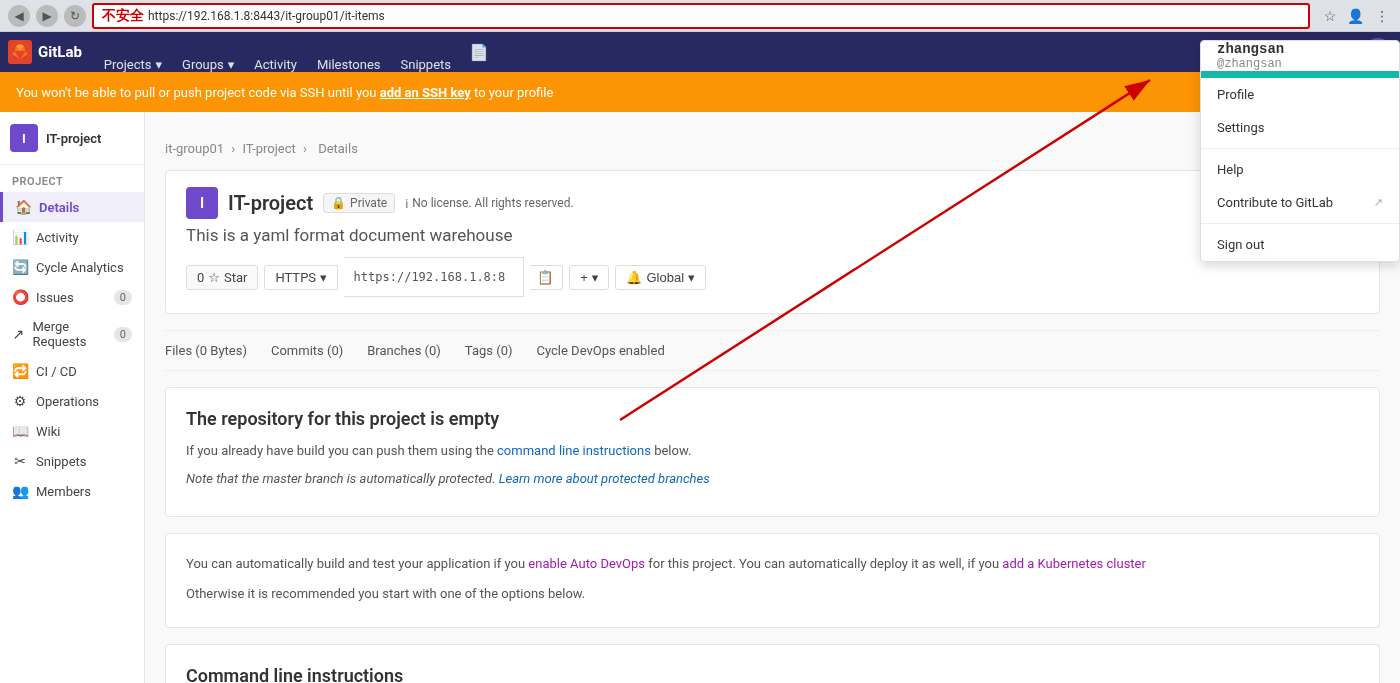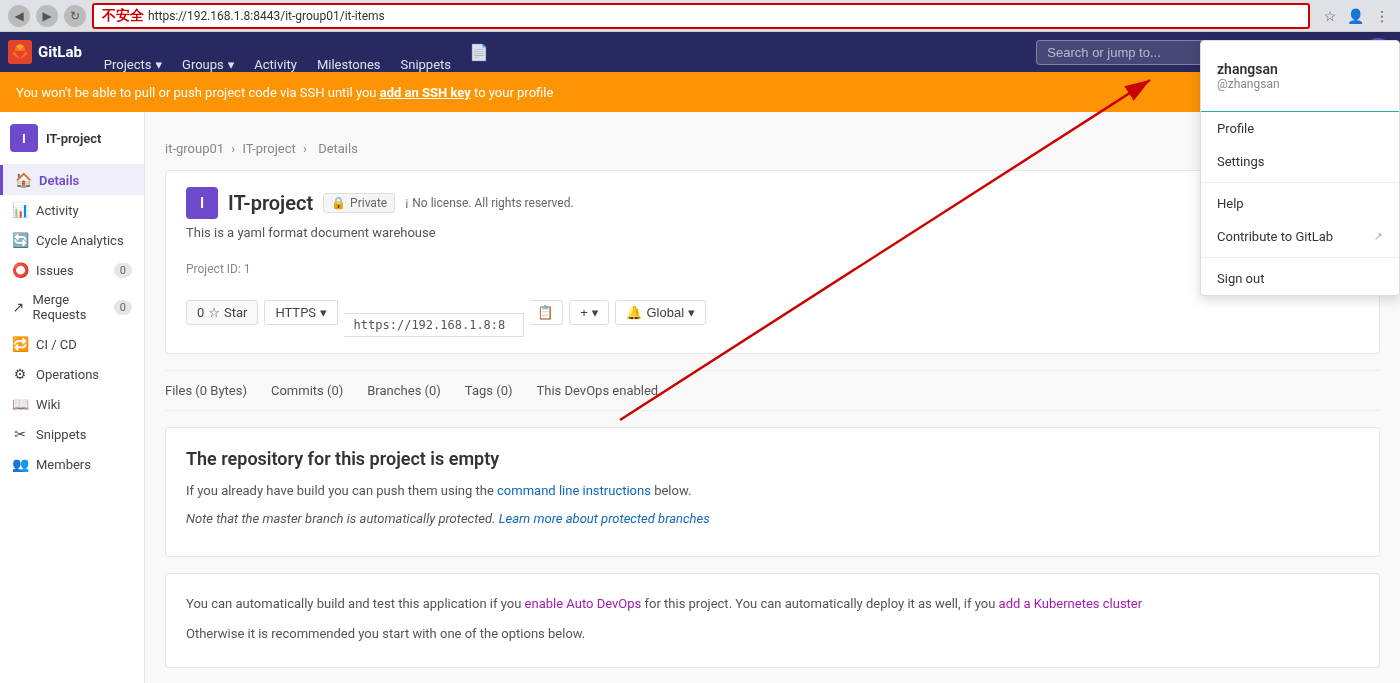--- a/index.html
+++ b/index.html
@@ -241,21 +241,21 @@
       padding: 2px 7px;
       font-size: 12px;
       color: #666;
       display: flex; align-items: center; gap: 4px;
     }
     .badge-license {
       font-size: 12px;
       color: #666;
       display: flex; align-items: center; gap: 4px;
     }
-    .project-desc { font-size: 13px; color: #555; margin-bottom: 22px; }
+    .project-desc { font-size: 17px; color: #555; margin-bottom: 6px; }
     .project-id { font-size: 12px; color: #888; }
 
     
     .repo-actions {
       display: flex;
       align-items: center;
       gap: 6px;
       margin-top: 12px;
     }
     .star-count {
@@ -274,26 +274,25 @@
       padding: 4px 10px;
       font-size: 13px;
       color: #444;
       cursor: pointer;
       display: flex; align-items: center; gap: 4px;
     }
     .clone-url {
       background: white;
       border: 1px solid #ddd;
       border-left: none;
-      padding: 4px 10px;
+      padding: 12px 10px;
       font-size: 12px;
       color: #555;
       min-width: 180px;
       font-family: monospace;
-      margin-top: 25px;
     }
     .copy-btn {
       background: white;
       border: 1px solid #ddd;
       border-left: none;
       border-radius: 0 3px 3px 0;
       padding: 4px 8px;
       cursor: pointer;
       color: #666;
     }
@@ -400,22 +399,23 @@
       top: 40px;
       right: 0;
       width: 200px;
       background: white;
       border: 1px solid #ddd;
       border-radius: 4px;
       box-shadow: 0 4px 12px rgba(0,0,0,0.15);
       z-index: 300;
     }
     .dropdown-header {
-      padding: 20px 16px;
-      border-bottom: 1px solid #14b8a6;
+      padding: 0 16px;
+      border-bottom: 7px solid #14b8a6;
+      font-family: Liberation Mono, monospace;
     }
     .dropdown-username {
       font-size: 14px;
       font-weight: 600;
       color: #333;
     }
     .dropdown-handle {
       font-size: 12px;
       color: #888;
     }
@@ -489,24 +489,20 @@
     <span>Activity</span>
   </div>
   <div class="nav-item">
     <span>Milestones</span>
   </div>
   <div class="nav-item">
     <span>Snippets</span>
   </div>
   <span class="nav-icon-btn">📄</span>
   <div class="nav-spacer"></div>
-  <div style="position:relative; display:flex; align-items:center;">
-    <input class="nav-search" type="text" placeholder="Search or jump to..." style="">
-    <span style="position:absolute; right:8px; color:rgba(255,255,255,0.6); font-size:13px;">🔍</span>
-  </div>
   <button class="nav-icon-btn">⊕</button>
   <button class="nav-icon-btn">🔔</button>
   <button class="nav-icon-btn">↔</button>
   <button class="nav-icon-btn">⚙</button>
   <button class="user-avatar-btn">z</button>
 </nav>
 
 <div class="warning-banner">
   <span>
     <span>You won't be able to pull or push project code via SSH until you</span>
@@ -517,20 +513,21 @@
 </div>
 
 <div class="app-body">
 
   <aside class="sidebar">
     <div class="sidebar-project-header">
       <div class="project-icon">I</div>
       <div class="project-name">IT-project</div>
     </div>
 
+    <div class="sidebar-section-label">Project</div>
     <a class="sidebar-item active">
       <span class="sidebar-item-icon">🏠</span>
       <span>Details</span>
     </a>
     <a class="sidebar-item">
       <span class="sidebar-item-icon">📊</span>
       <span>Activity</span>
     </a>
     <a class="sidebar-item">
       <span class="sidebar-item-icon">🔄</span>
@@ -586,21 +583,20 @@
         <span class="badge-private">
           <span>🔒</span>
           <span>Private</span>
         </span>
         <span class="badge-license">
           <span>ℹ</span>
           <span>No license. All rights reserved.</span>
         </span>
       </div>
       <p class="project-desc">This is a yaml format document warehouse</p>
-      <p class="project-id">Project ID: 1</p>
 
       <div class="repo-actions">
         <div class="star-count">
           <span>0</span>
           <span>☆</span>
           <span>Star</span>
         </div>
         <div class="clone-select">
           <span>HTTPS</span>
           <span>▾</span>
@@ -617,39 +613,39 @@
           <span>▾</span>
         </button>
       </div>
     </div>
 
     <div class="stats-bar">
       <div class="stat-item"><a href="#">Files (0 Bytes)</a></div>
       <div class="stat-item"><a href="#">Commits (0)</a></div>
       <div class="stat-item"><a href="#">Branches (0)</a></div>
       <div class="stat-item"><a href="#">Tags (0)</a></div>
-      <div class="stat-item"><span>This DevOps enabled</span></div>
+      <div class="stat-item"><span>Cycle DevOps enabled</span></div>
     </div>
 
     <div class="empty-repo-section">
       <h2>The repository for this project is empty</h2>
       <p>
         <span>If you already have build you can push them using the</span>
         <a href="#">command line instructions</a>
         <span>below.</span>
       </p>
       <p class="note-text">
         <em><span>Note that the master branch is automatically protected.</span>
         <a href="#">Learn more about protected branches</a></em>
       </p>
     </div>
 
     <div class="autodevops-section">
       <p>
-        <span>You can automatically build and test this application if you</span>
+        <span>You can automatically build and test your application if you</span>
         <a href="#">enable Auto DevOps</a>
         <span>for this project. You can automatically deploy it as well, if you</span>
         <a href="#">add a Kubernetes cluster</a>
       </p>
       <p>Otherwise it is recommended you start with one of the options below.</p>
     </div>
 
     <div class="cli-section">
       <h2>Command line instructions</h2>
 

